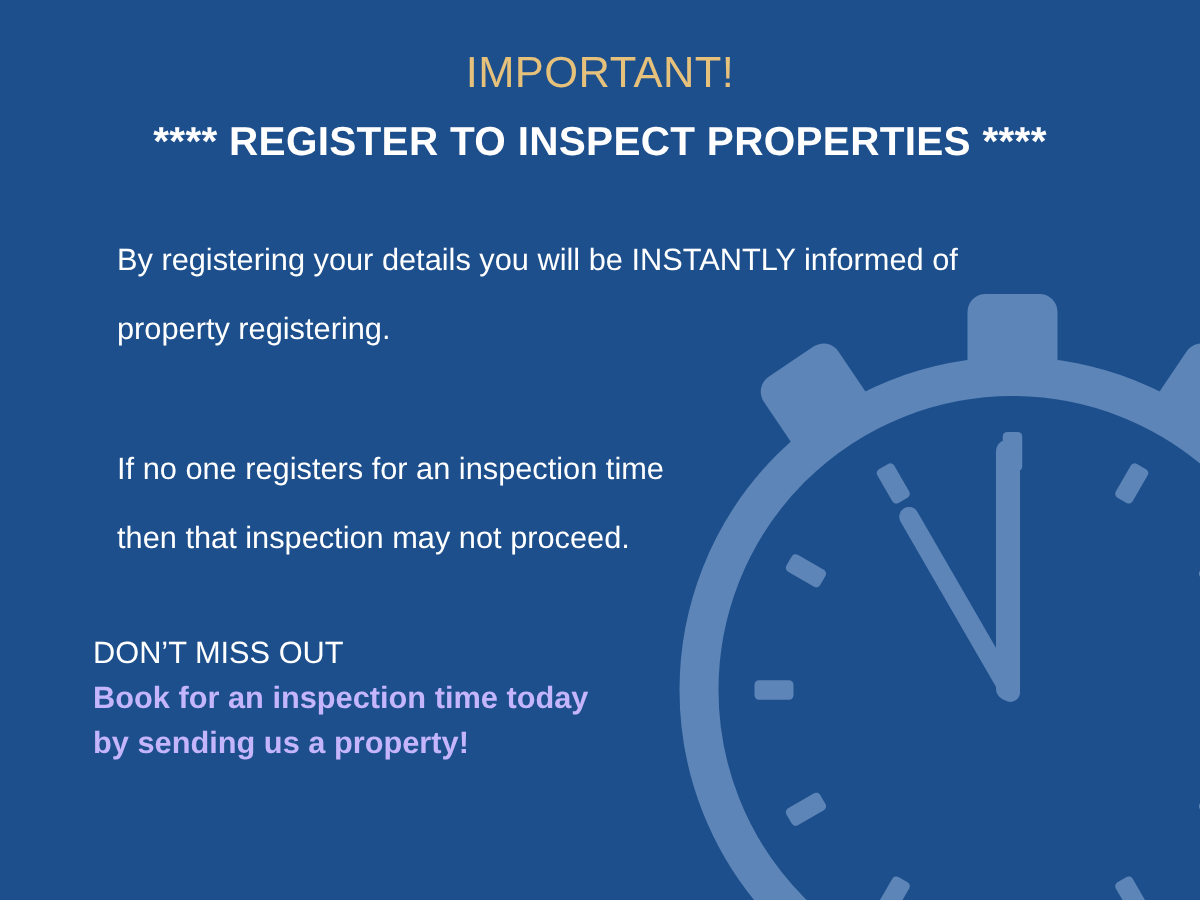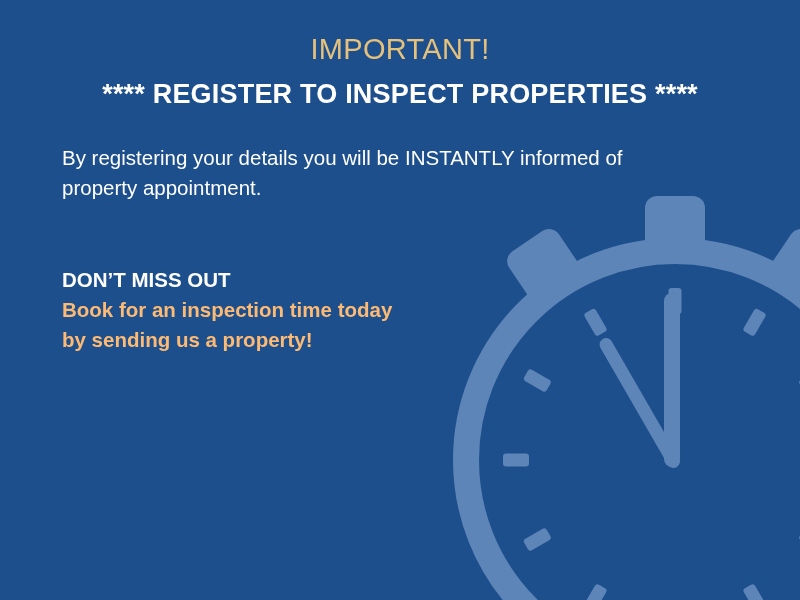--- a/index.html
+++ b/index.html
@@ -69,34 +69,34 @@
     position: absolute;
     left: 62px;
     top: 143px;
     width: 660px;
   }
   .para {
     color: #ffffff;
     font-size: 20.5px;
     font-weight: 400;
     line-height: 30px;
-    margin: 0;
+    margin: 16px;
   }
   .para-gap-1 { height: 31px; }
   .para-gap-2 { height: 31px; }
 
   .cta-plain {
     color: #ffffff;
     font-size: 20.5px;
-    font-weight: 700;
+    font-weight: 400;
     line-height: 30px;
     margin: 0;
   }
   .cta-gold {
-    color: #fdba74;
+    color: #c4b5fd;
     font-size: 20.5px;
     font-weight: bold;
     line-height: 30px;
     margin: 0;
   }
 </style>
 </head>
 <body>
 
 <div id="slide">
@@ -168,25 +168,29 @@
 
     <div class="heading-block">
       <div class="title-line1">IMPORTANT!</div>
       <div class="title-line2">****  REGISTER TO INSPECT PROPERTIES ****</div>
     </div>
 
     <div class="body-block">
 
       <div>
         <p class="para">By registering your details  you will be INSTANTLY informed of</p>
-        <p class="para">property appointment.</p>
+        <p class="para">property registering.</p>
       </div>
 
       <div class="para-gap-1"></div>
 
+      <div>
+        <p class="para">If no one registers for an inspection time</p>
+        <p class="para">then that inspection may not proceed.</p>
+      </div>
 
       <div class="para-gap-2"></div>
 
       <div>
         <p class="cta-plain">DON’T MISS OUT</p>
         <p class="cta-gold">Book for an inspection time today</p>
         <p class="cta-gold">by sending us a property!</p>
       </div>
 
     </div>

